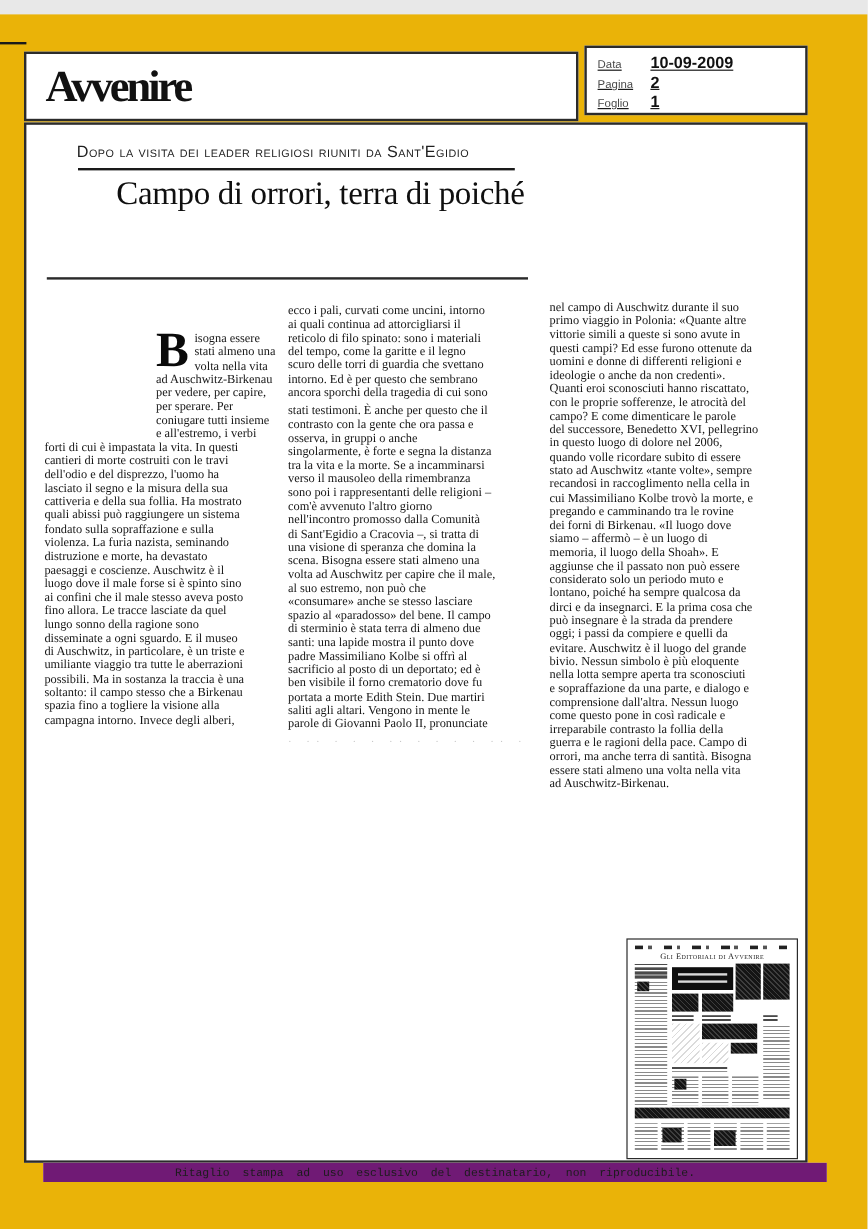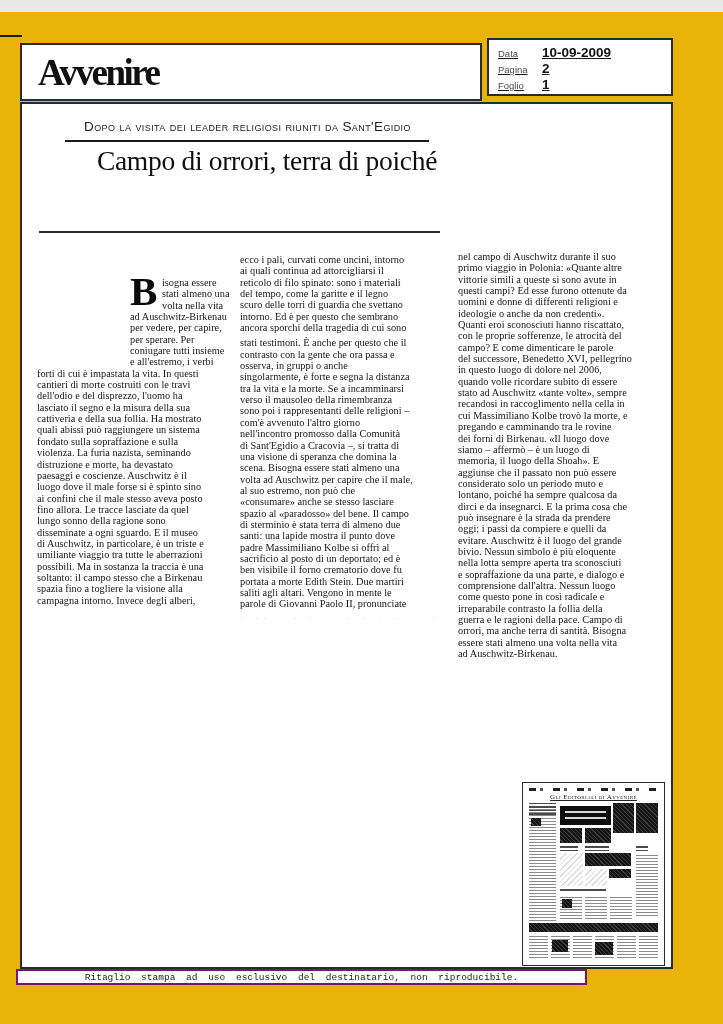--- a/index.html
+++ b/index.html
@@ -32,21 +32,21 @@
   .info-value {
     font-family:"Liberation Sans", sans-serif; font-weight:700; font-size:13.5px; color:#111;
   }
 
   
   .content-box {
     position:absolute; left:20px; top:90px; width:653px; height:867px;
     border:2px solid #2b2b2b; background:#fff;
   }
   .kicker {
-    position:absolute; left:62px; top:15px;
+    position:absolute; left:42px; top:15px;
     font-family:"Liberation Sans", sans-serif; font-variant:small-caps;
     font-size:13.5px; letter-spacing:0.4px; color:#1e1e1e; white-space:nowrap;
   }
   .kicker-underline { position:absolute; left:43px; top:36px; width:364px; height:2px; background:#1a1a1a; }
 
   .headline {
     position:absolute; left:10px; top:42px; width:470px; text-align:center;
     font-size:27.5px; line-height:30px; color:#0f0f0f; letter-spacing:-0.3px;
   }
   .byline {
@@ -76,35 +76,35 @@
   .thumb {
     position:absolute; left:500px; top:678px; width:143px; height:184px;
     border:1.5px solid #2b2b2b; background:#fff; padding:4px 6px;
   }
   .thumb-dashes {
     height:3px; margin-top:1px;
     background:repeating-linear-gradient(90deg,#222 0 7px,transparent 7px 11px,#555 11px 14px,transparent 14px 24px);
   }
   .thumb-title {
     text-align:center; font-variant:small-caps; font-size:7px; letter-spacing:0.4px;
-    color:#222; margin:2px 0 2px;text-decoration:underline;
+    color:#222; margin:2px 0 2px;
   }
   .mini { position:relative; width:129px; height:156px; }
   .mini div { position:absolute; }
   .nz  { background:repeating-linear-gradient(180deg,#8a8a8a 0 1px,transparent 1px 3px); }
   .nz2 { background:repeating-linear-gradient(180deg,#4a4a4a 0 1.5px,transparent 1.5px 3.5px); }
   .ph  { background:repeating-linear-gradient(45deg,#151515 0 2px,#3d3d3d 2px 3px); }
   .bb  { background:#0e0e0e; }
   .bb .wline { position:absolute; left:5px; right:5px; height:1.5px; background:#d8d8d8; }
   .sk  { background:repeating-linear-gradient(135deg,rgba(0,0,0,0.14) 0 1px,transparent 1px 4px); }
 
   
   .footer-bar {
-    position:absolute; left:16px; top:957px; width:571px; height:16px;
-    border:2px solid #701a75; background:#fff; display:flex; align-items:center; justify-content:center;
+    position:absolute; left:36px; top:957px; width:653px; height:16px;
+    border:8px solid #701a75; background:#fff; display:flex; align-items:center; justify-content:center;
   }
   .footer-notice {
     font-family:"Liberation Mono","DejaVu Sans Mono",monospace; font-size:9.5px;
     word-spacing:5px; color:#1c1c1c; white-space:nowrap;
   }
 </style>
 </head>
 <body>
 
 <div class="page">

